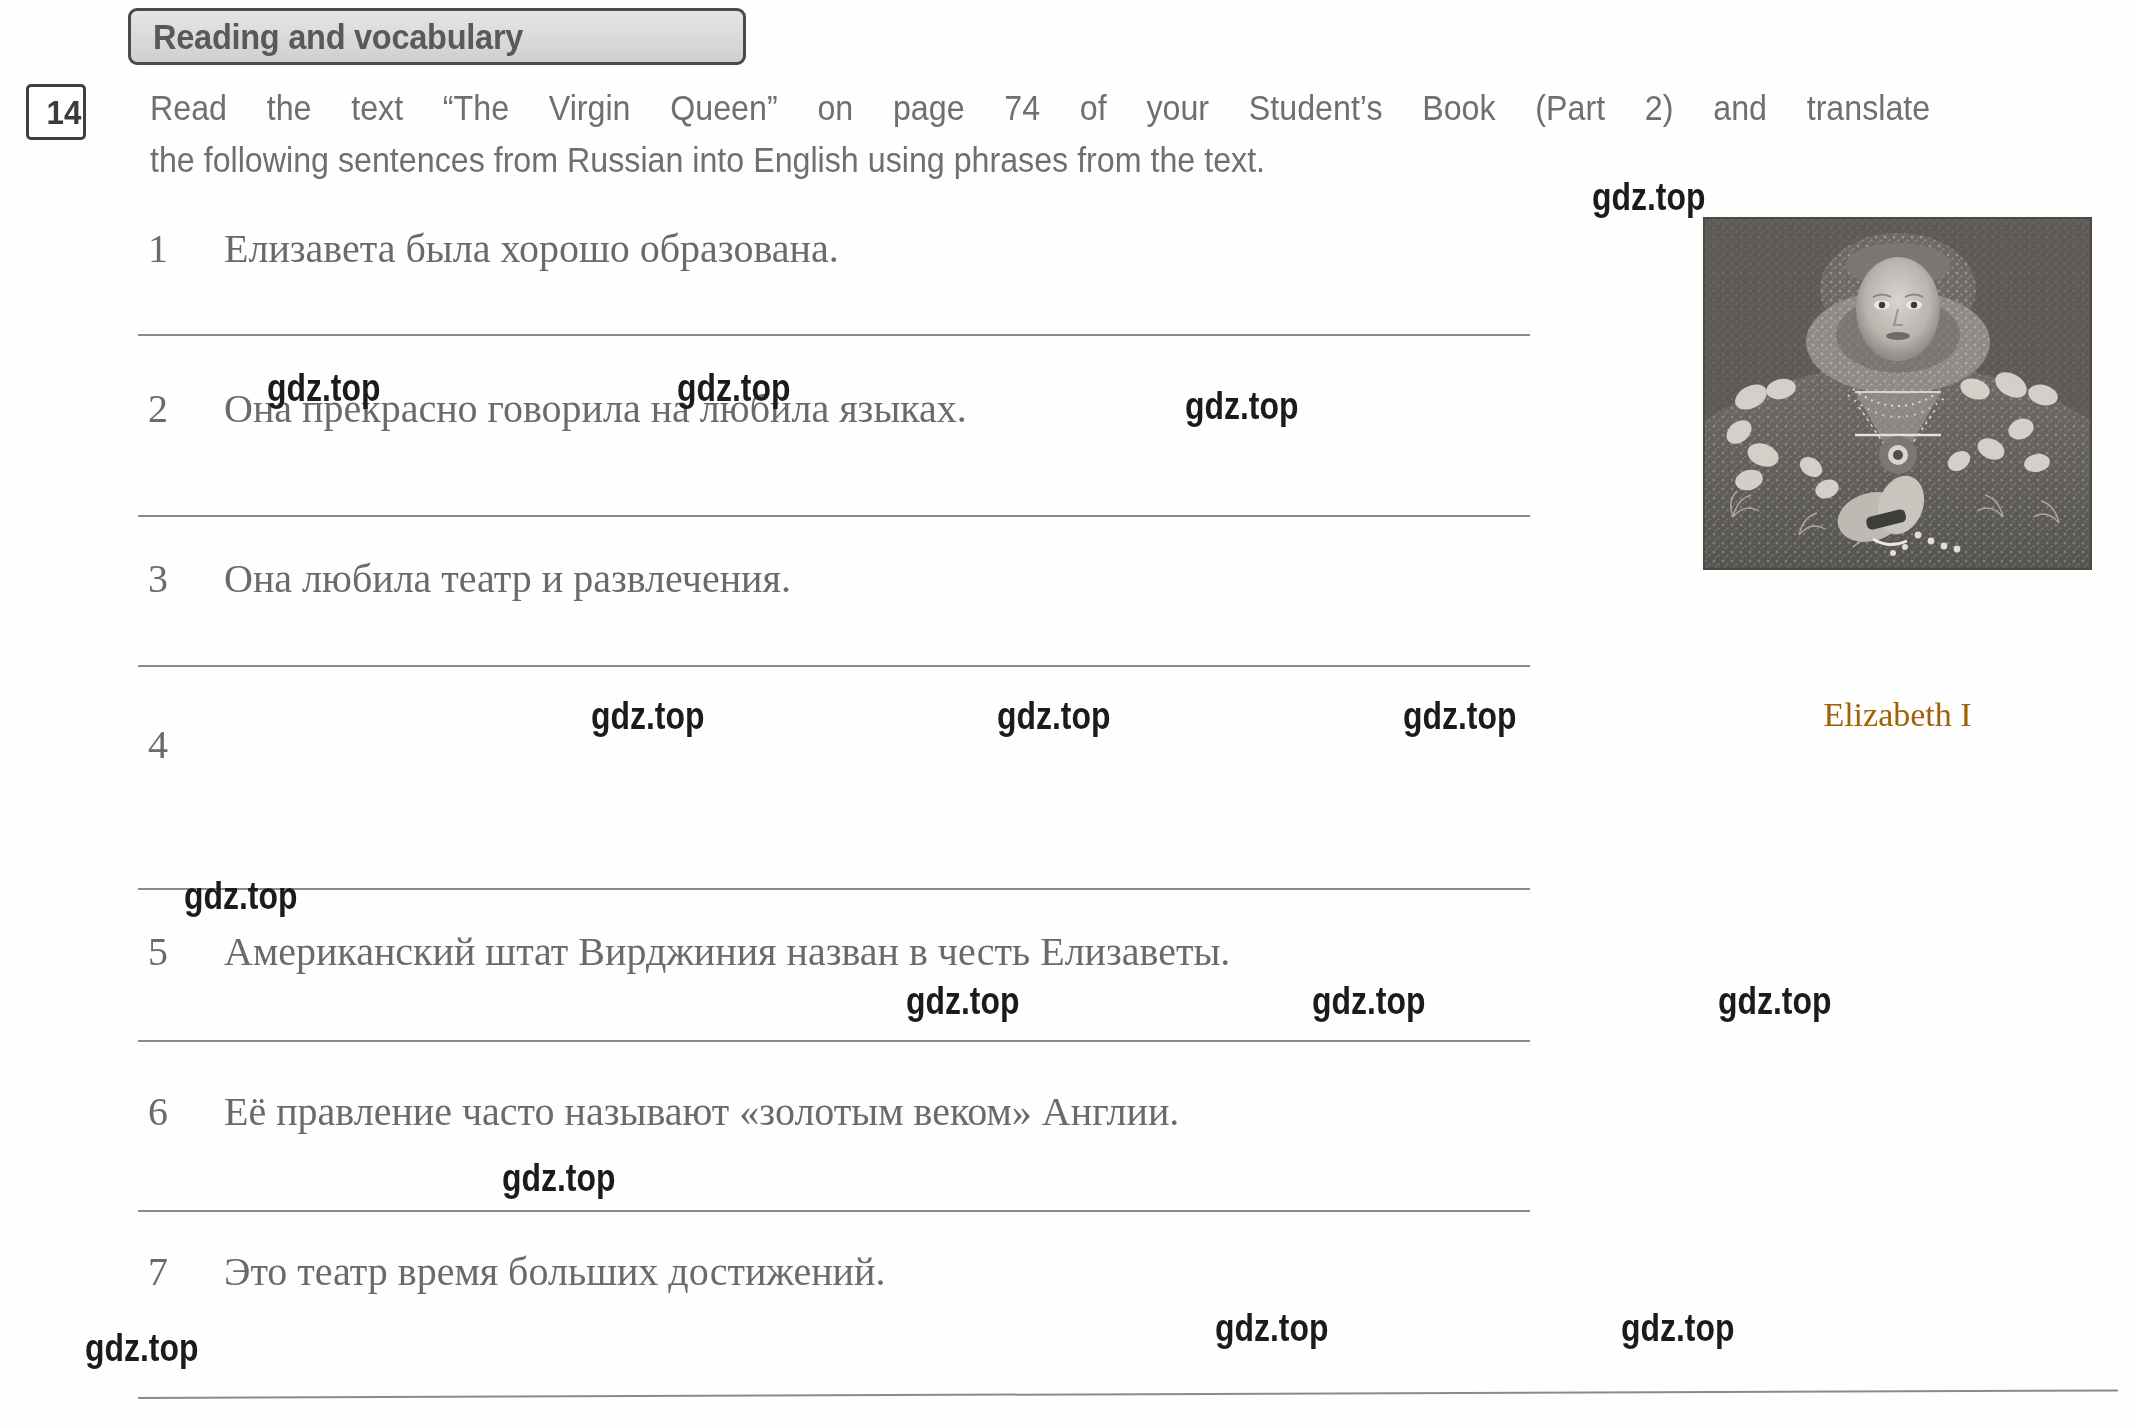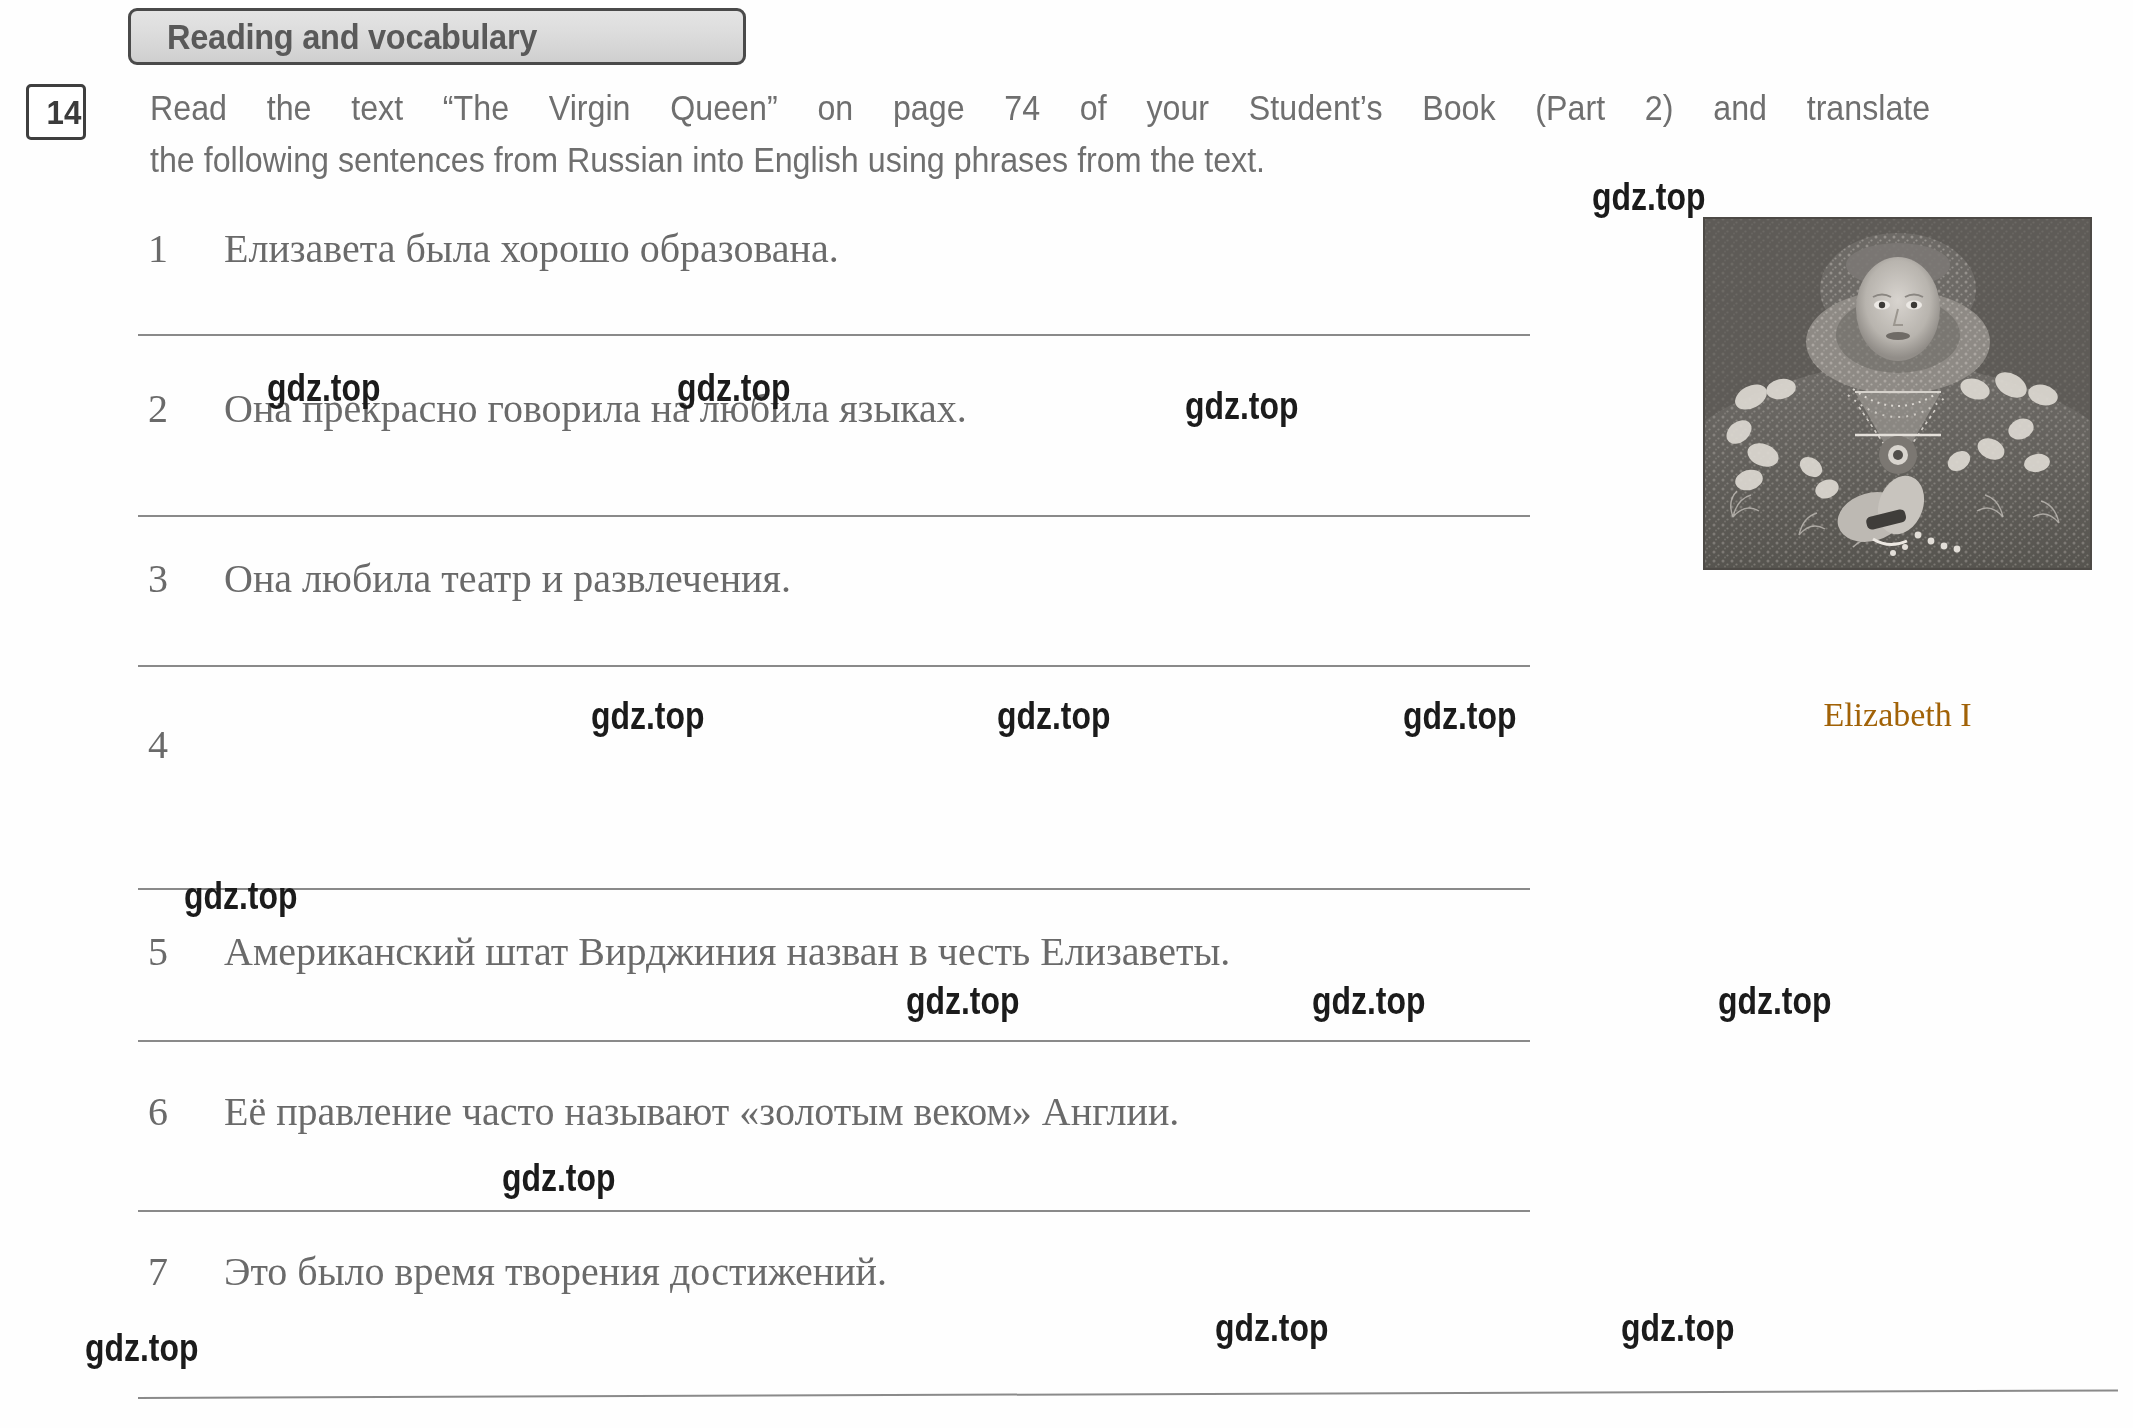--- a/index.html
+++ b/index.html
@@ -28,21 +28,21 @@
     left: 128px;
     top: 8px;
     width: 618px;
     height: 57px;
     border: 3px solid #4a4a4a;
     border-radius: 9px;
     background: linear-gradient(180deg,#e4e4e4 0%, #dcdcdc 45%, #cfcfcf 100%);
     box-sizing: border-box;
     display: flex;
     align-items: center;
-    padding-left: 36px;
+    padding-left: 22px;
   }
   .section-header-label {
     font-family: "Liberation Sans", sans-serif;
     font-weight: bold;
     font-size: 35px;
     letter-spacing: -0.3px;
     color: #595959;
     transform: scaleX(0.93);
     transform-origin: left center;
     white-space: nowrap;
@@ -214,21 +214,21 @@
   <div class="rule" style="left:138px; top:1040px; width:1392px;"></div>
 
   <div class="sentence" style="left:148px; top:1085px; width:1480px;">
     <span class="num">6</span>
     <span class="txt">Её правление часто называют «золотым веком» Англии.</span>
   </div>
   <div class="rule" style="left:138px; top:1210px; width:1392px;"></div>
 
   <div class="sentence" style="left:148px; top:1245px; width:1480px;">
     <span class="num">7</span>
-    <span class="txt">Это было время творения достижений.</span>
+    <span class="txt">Это театр время больших достижений.</span>
   </div>
   <div class="rule" style="left:138px; top:1397px; width:1980px; transform:rotate(-0.22deg); transform-origin:left center;"></div>
 
   <div class="portrait-wrap">
     <svg class="portrait" viewBox="0 0 389 353" preserveAspectRatio="none">
       <defs>
         <radialGradient id="faceG" cx="50%" cy="42%" r="55%">
           <stop offset="0%" stop-color="#d8d4cf"></stop>
           <stop offset="70%" stop-color="#b8b4ae"></stop>
           <stop offset="100%" stop-color="#918d88"></stop>

